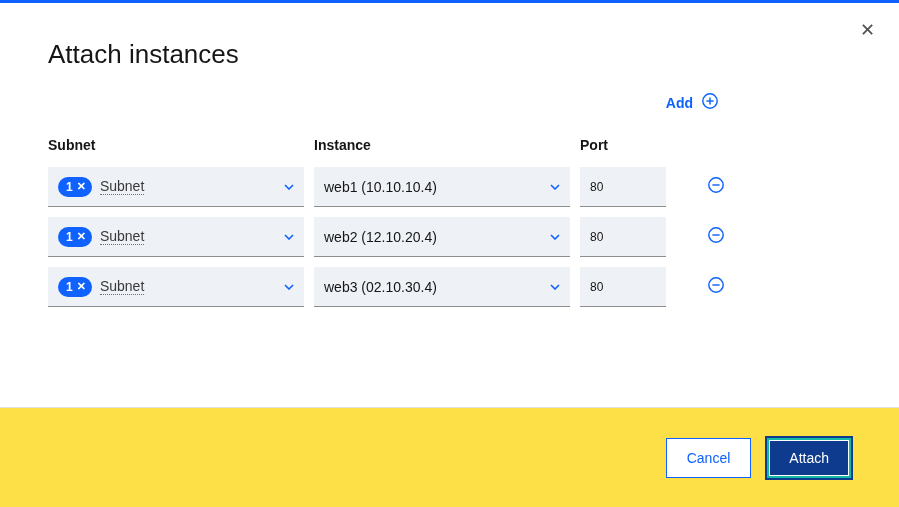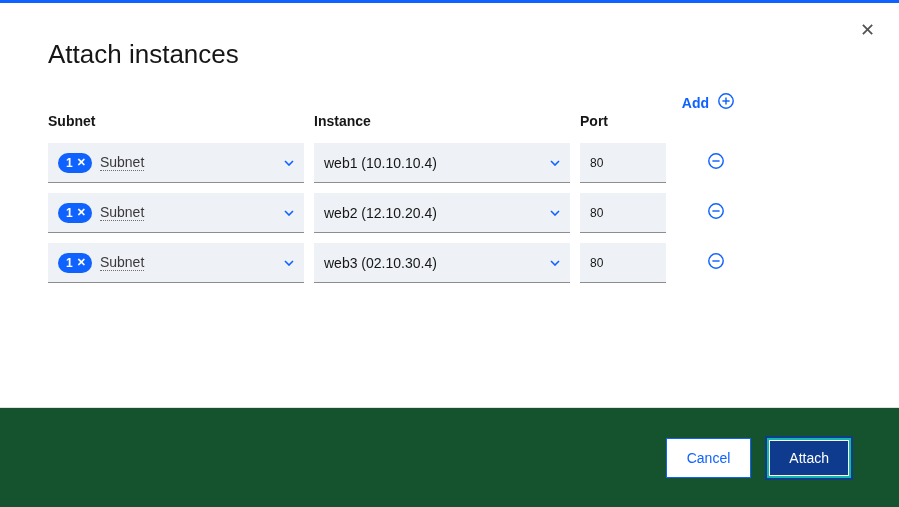--- a/index.html
+++ b/index.html
@@ -1,38 +1,38 @@
 <!DOCTYPE html>
 <html><head>
 <meta charset="utf-8">
 <style>
   * { box-sizing: border-box; margin: 0; padding: 0; }
   html, body { width: 899px; height: 507px; font-family: "Helvetica Neue", Arial, sans-serif; background: #fff; }
   .topbar { height: 3px; background: #0f62fe; width: 100%; }
   .modal { position: relative; width: 100%; height: 504px; background: #fff; display: flex; flex-direction: column; }
   .close-x { position: absolute; top: 18px; right: 24px; font-size: 18px; color: #525252; cursor: pointer; line-height: 1; }
-  .content { padding: 36px 44px 0 48px; flex: 1; }
+  .content { padding: 36px 60px 0 48px; flex: 1; }
   .title { font-size: 26px; font-weight: 400; color: #161616; margin-bottom: 22px; }
-  .add-row { display: flex; justify-content: flex-end; padding-right: 120px; }
+  .add-row { display: flex; justify-content: flex-end; padding-right: 120px; margin-bottom: 24px; }
   .add-btn { display: inline-flex; align-items: center; gap: 8px; color: #0f62fe; font-size: 14px; font-weight: 600; cursor: pointer; }
   .add-btn svg { width: 18px; height: 18px; }
   .headers { display: grid; grid-template-columns: 256px 256px 86px 80px; column-gap: 10px; margin-bottom: 14px; }
   .headers div { font-size: 14px; font-weight: 600; color: #161616; }
   .row { display: grid; grid-template-columns: 256px 256px 86px 80px; column-gap: 10px; align-items: center; margin-bottom: 10px; }
   .field { position: relative; background: #eef1f6; border-bottom: 1px solid #8d8d8d; height: 40px; display: flex; align-items: center; padding: 0 10px; font-size: 14px; color: #161616; }
   .field.dropdown { cursor: pointer; }
   .field input { border: none; background: transparent; outline: none; font-size: 12px; color: #161616; width: 100%; height: 100%; }
   .chev { position: absolute; right: 10px; top: 50%; transform: translateY(-50%); }
   .chev svg { width: 10px; height: 6px; display: block; }
   .chip { display: inline-flex; align-items: center; background: #0f62fe; color: #fff; border-radius: 11px; height: 20px; padding: 0 6px 0 8px; font-size: 12px; font-weight: 600; margin-right: 8px; }
   .chip .x { margin-left: 4px; font-size: 11px; font-weight: 700; }
   .subnet-label { color: #393939; border-bottom: 1px dotted #6f6f6f; padding-bottom: 1px; line-height: 1; }
   .remove-btn { display: flex; justify-content: center; align-items: center; height: 40px; cursor: pointer; }
   .remove-btn svg { width: 18px; height: 18px; }
-  .footer { background: #14532d; height: 100px; display: flex; align-items: center; justify-content: flex-end; padding: 8px 48px; gap: 16px; border-top: 1px solid #e0e0e0; }
+  .footer { background: #fde047; height: 100px; display: flex; align-items: center; justify-content: flex-end; padding: 8px 48px; gap: 16px; border-top: 1px solid #e0e0e0; }
   .btn { height: 40px; padding: 0 20px; font-size: 14px; font-weight: 500; cursor: pointer; display: inline-flex; align-items: center; justify-content: center; min-width: 80px; }
   .btn-secondary { background: #fff; color: #0f62fe; border: 1px solid #0f62fe; }
   .btn-primary { background: #0f3b8f; color: #fff; border: 2px solid #14b8a6; box-shadow: 0 0 0 1px #fff inset, 0 0 0 2px #0f3b8f; }
 </style>
 </head>
 <body>
 
 <div class="topbar"></div>
 <div class="modal">
   <div class="close-x">✕</div>

